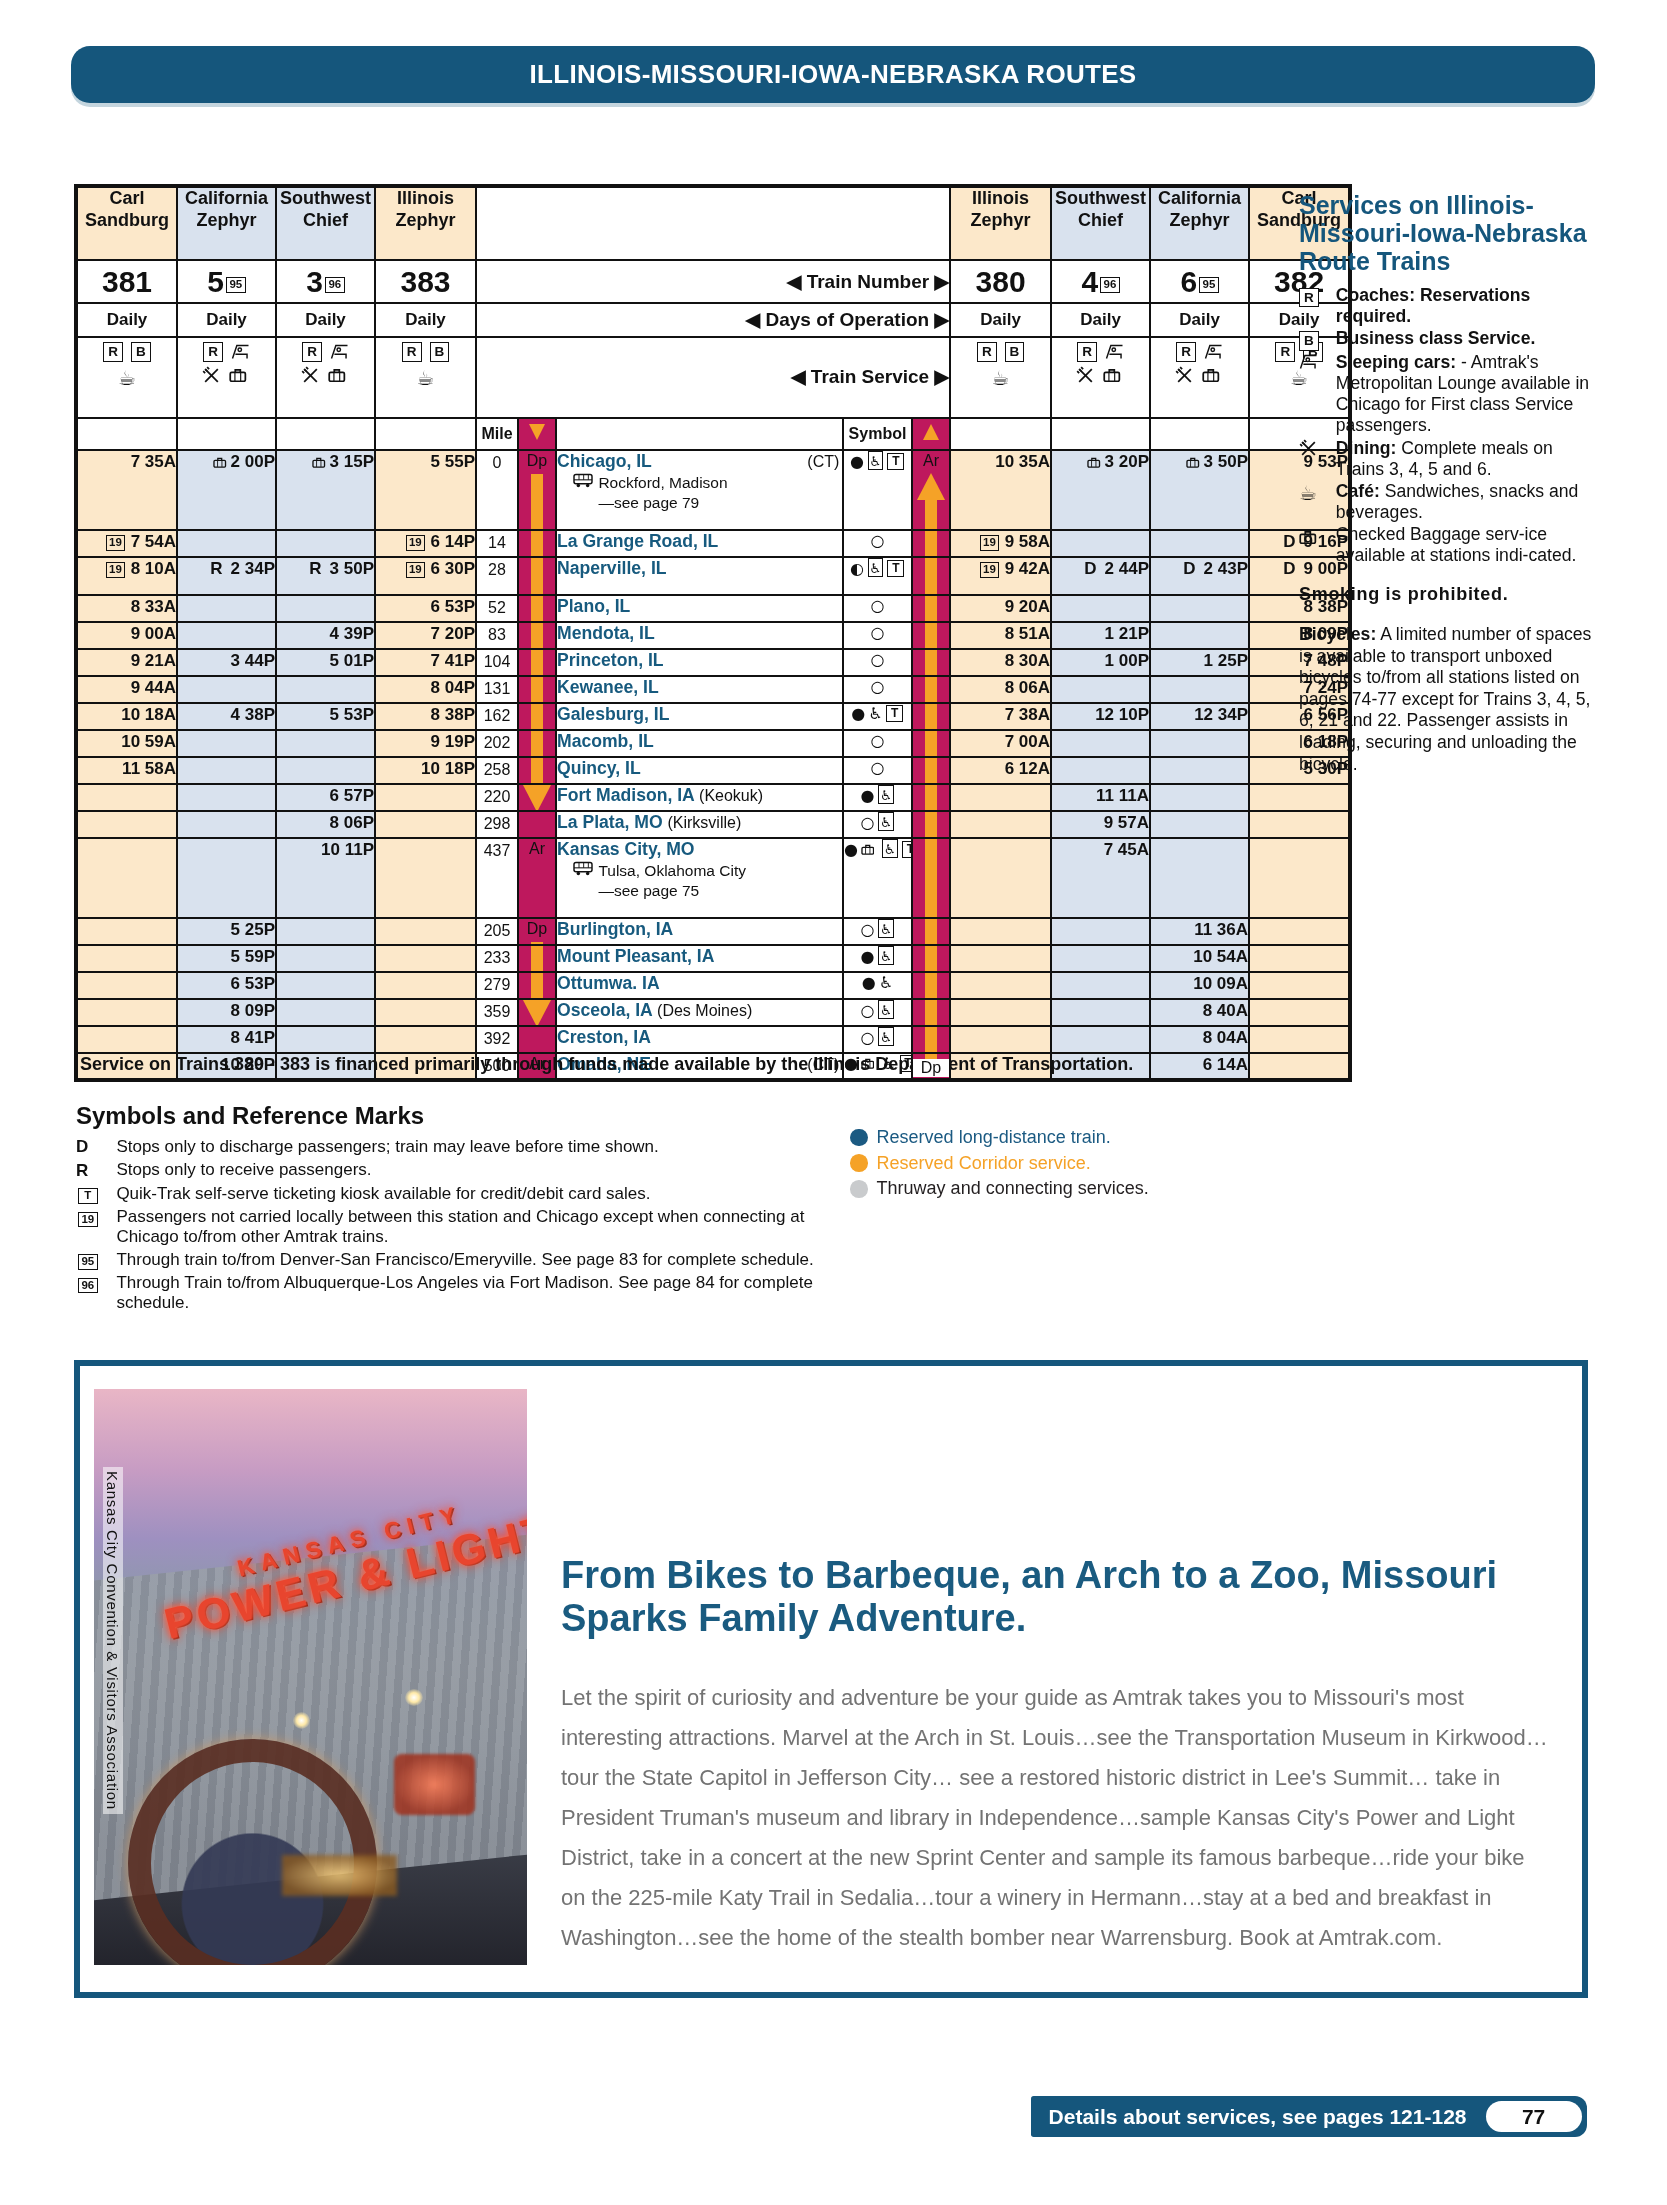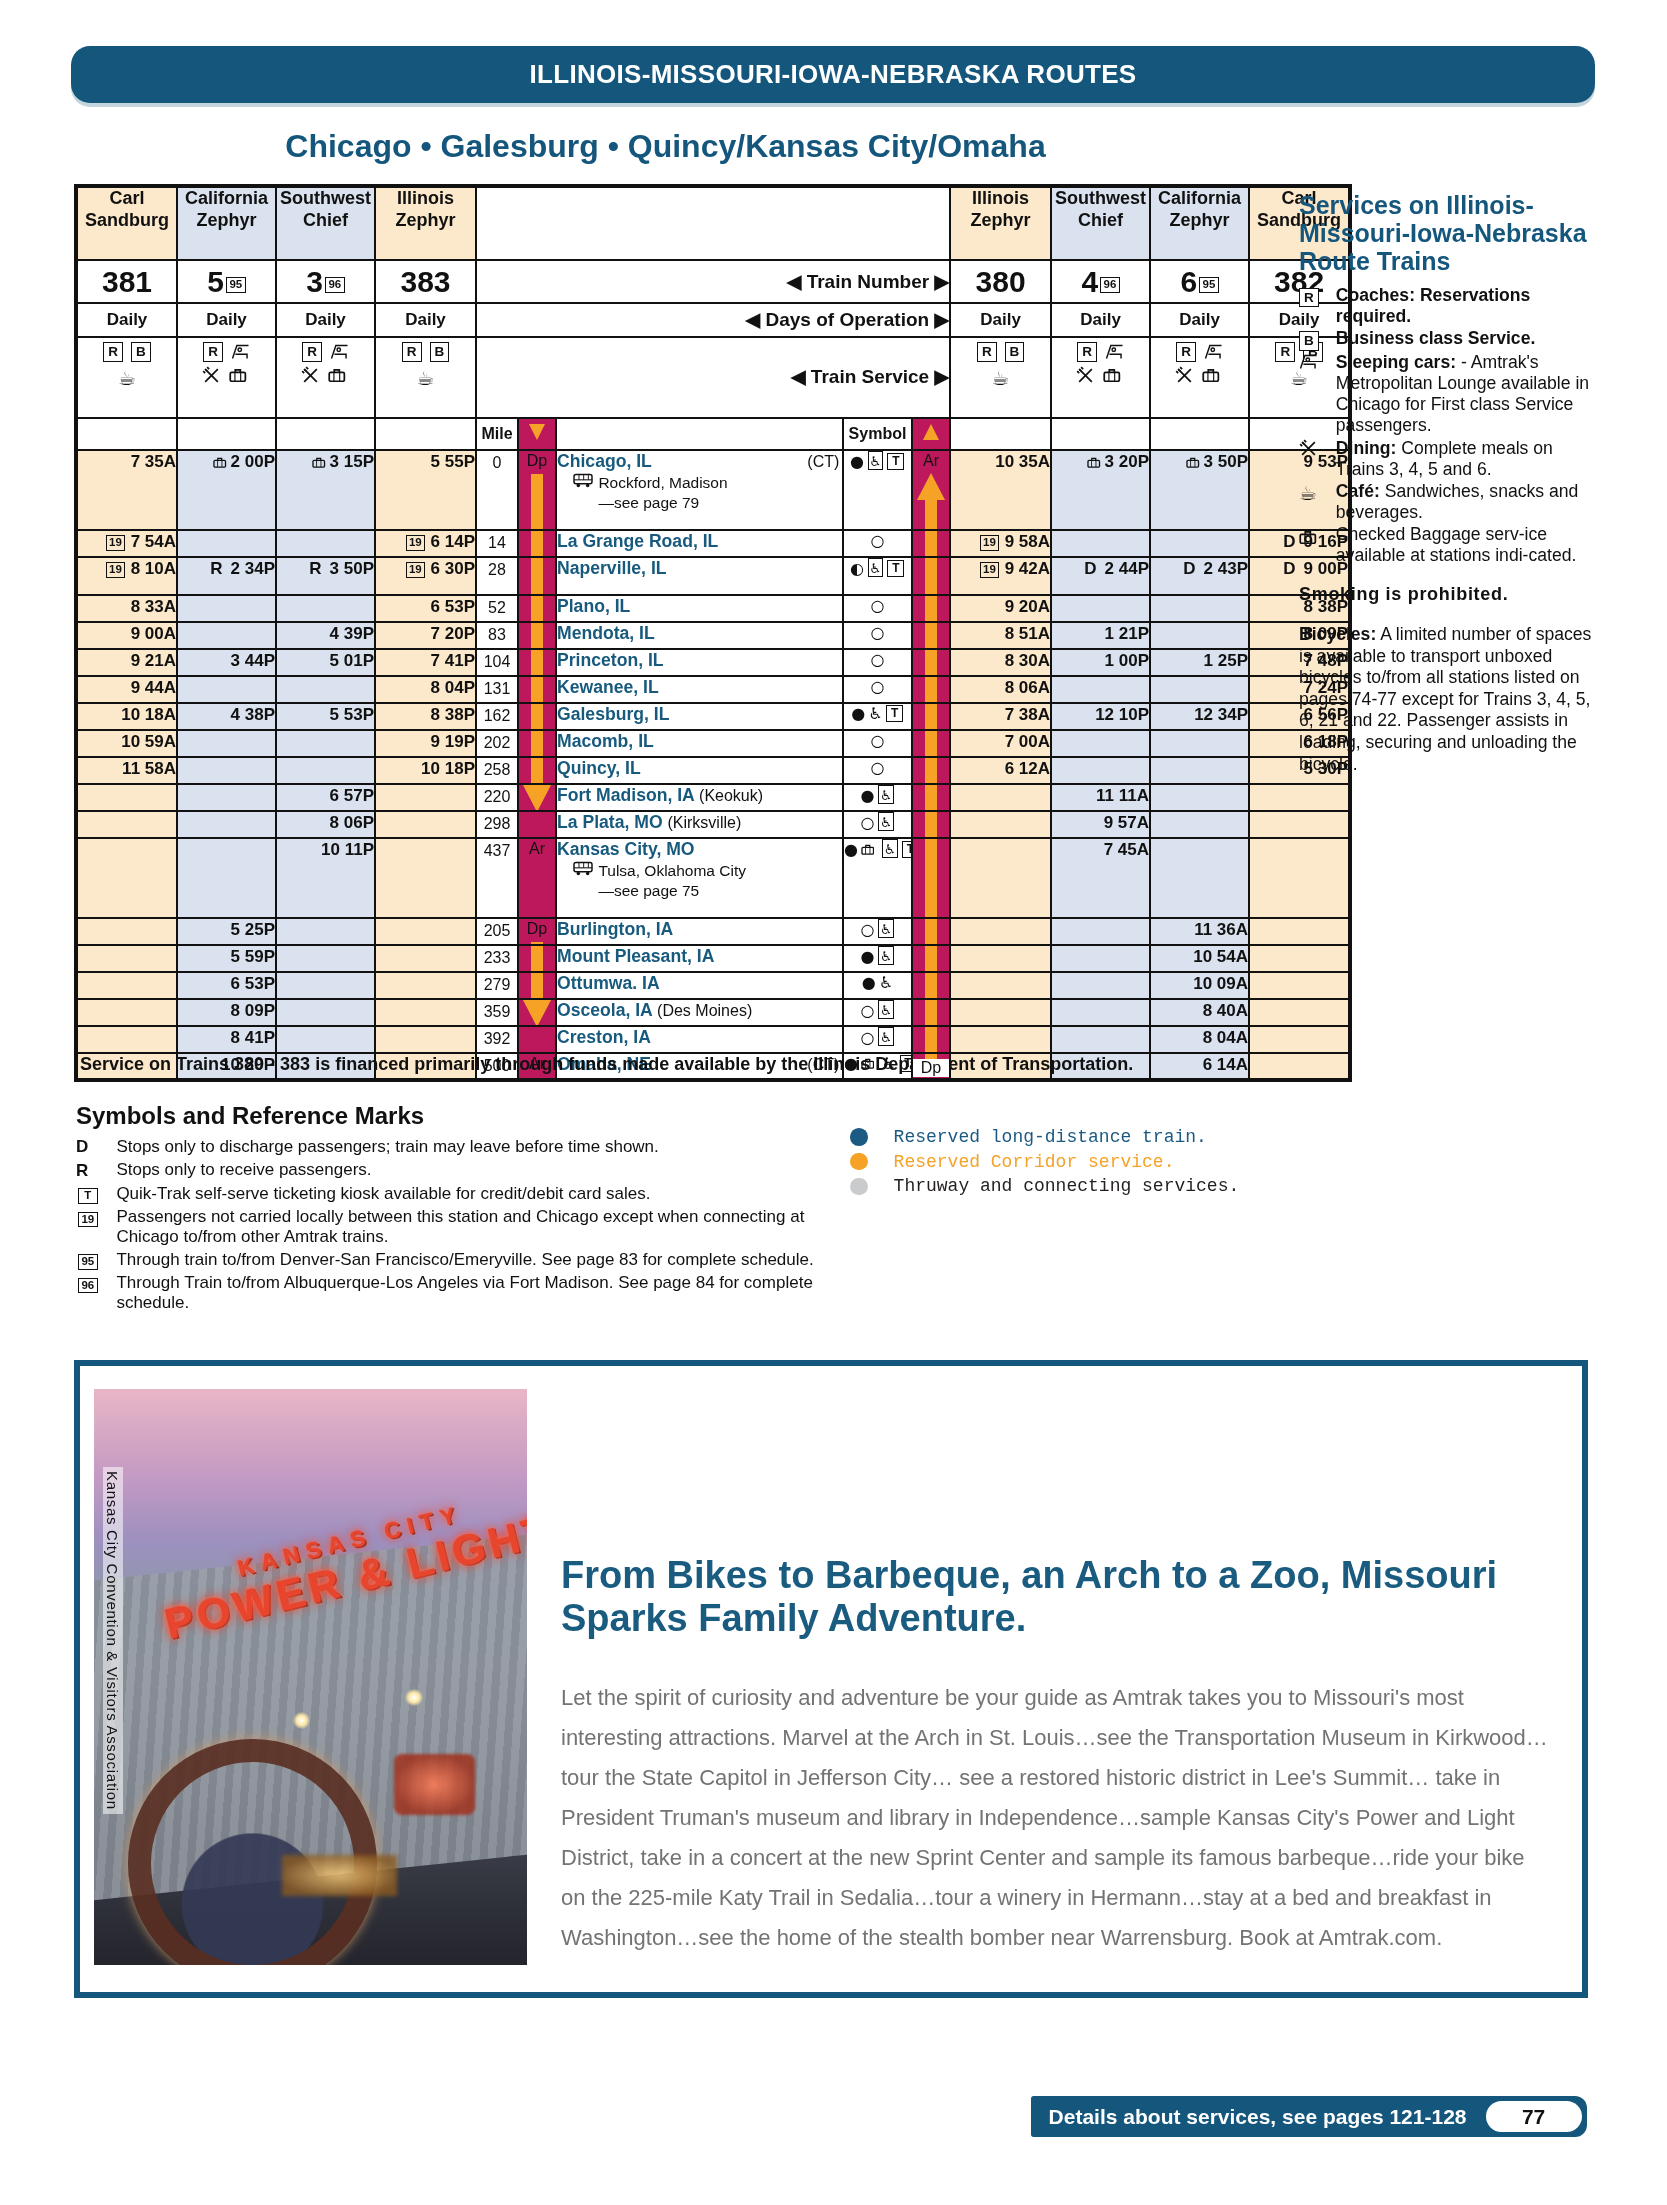--- a/index.html
+++ b/index.html
@@ -73,21 +73,21 @@
   .svc-item .bd b{font-weight:bold;}
   .smoking{margin-top:17.6px;font-size:18px;font-weight:bold;letter-spacing:0.7px;}
   .bikes{margin-top:19px;font-size:17.6px;line-height:21.6px;}
 
   
   .symsec{position:absolute;left:76px;top:1102px;width:770px;}
   .symsec h2{margin:0 0 6.8px 0;font-size:24px;font-weight:bold;color:#111;}
   .sym-item{display:flex;gap:5.4px;font-size:17px;line-height:20px;margin-bottom:2.7px;}
   .sym-item .mk{flex:0 0 35px;font-weight:bold;padding-top:0.7px;}
   .legend{position:absolute;left:850px;top:1127px;}
-  .leg-row{display:flex;align-items:center;gap:26px;font-size:18px;margin-bottom:4.7px;font-family:Liberation Mono, monospace;}
+  .leg-row{display:flex;align-items:center;gap:9px;font-size:18px;margin-bottom:4.7px;}
   .leg-dot{width:17.6px;height:17.6px;border-radius:50%;}
 
   
   .promo{position:absolute;left:74px;top:1360px;width:1514px;height:638px;
          border:6px solid #15567C;background:#fff;box-sizing:border-box;}
   .photo{position:absolute;left:13.5px;top:23px;width:433px;height:576px;overflow:hidden;
          background:linear-gradient(180deg,#e9b6c6 0%,#c79cc3 14%,#9e90c0 26%,#8d98ab 36%,
                      #8e9298 48%,#6f747c 62%,#3c3f49 78%,#23242c 100%);}
   .photo .stripes{position:absolute;left:0;top:34%;width:100%;height:46%;
          background:repeating-linear-gradient(100deg,#9aa0a8 0 6.8px,#878d96 6.8px 13.5px);
@@ -123,21 +123,20 @@
 </style>
 </head>
 <body>
 
 <div class="page">
 
   <div class="topbar">
     <span>ILLINOIS-MISSOURI-IOWA-NEBRASKA ROUTES</span>
   </div>
 
-  <div class="subtitle">Chicago • Galesburg • Quincy/Kansas City/Omaha</div>
 
   <div id="tt-holder">
       <table class="tt">
         <colgroup>
           <col style="width:101px">
           <col style="width:99px">
           <col style="width:99px">
           <col style="width:101px">
           <col style="width:42px">
           <col style="width:38px">

